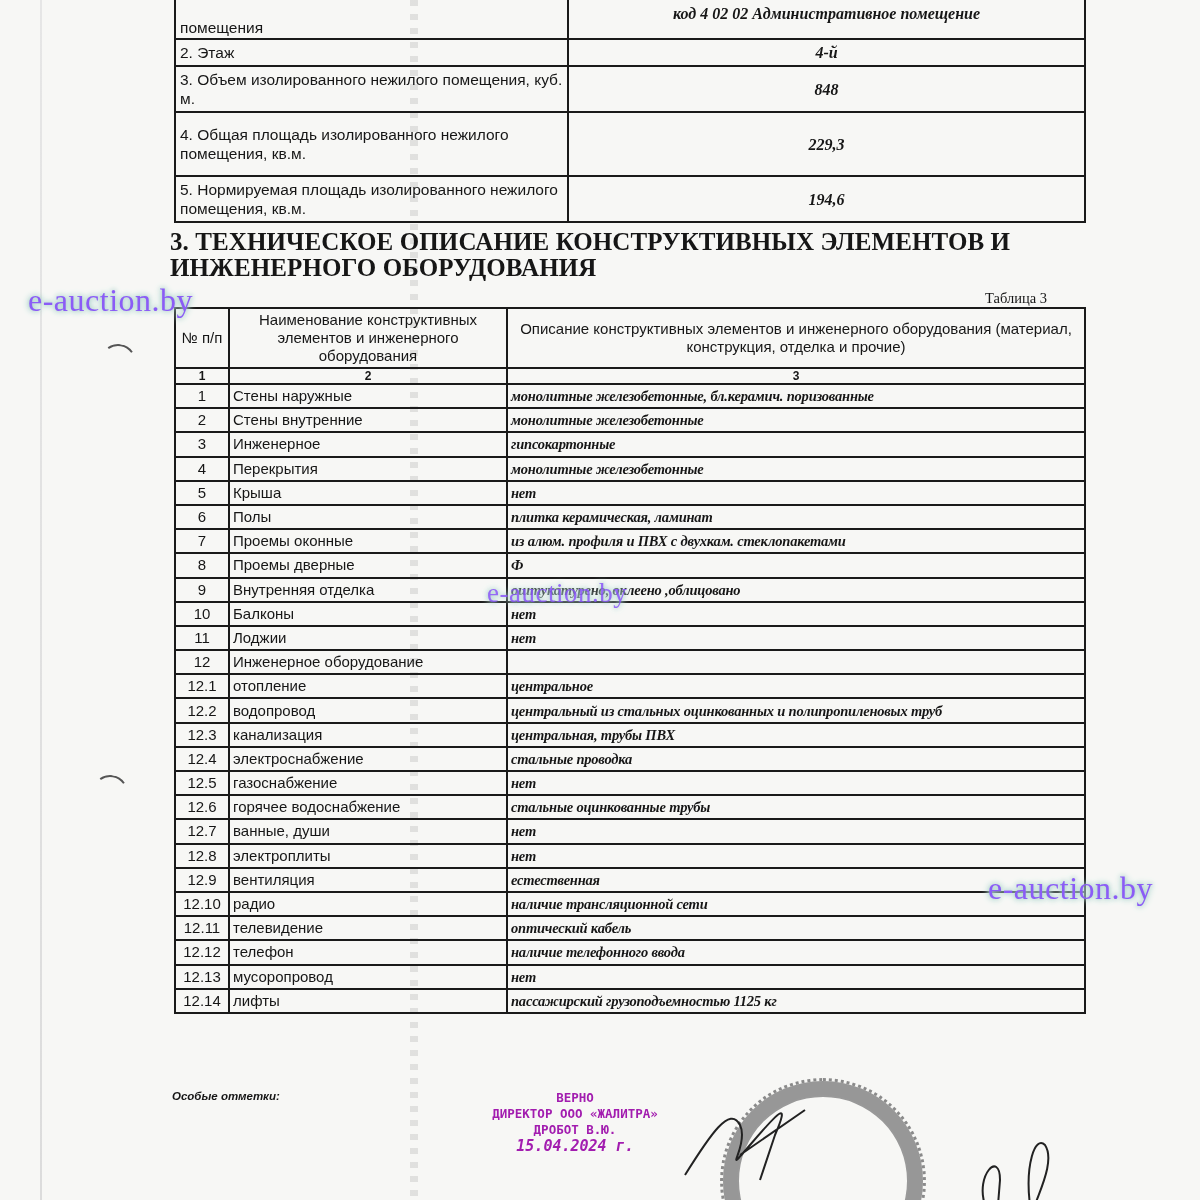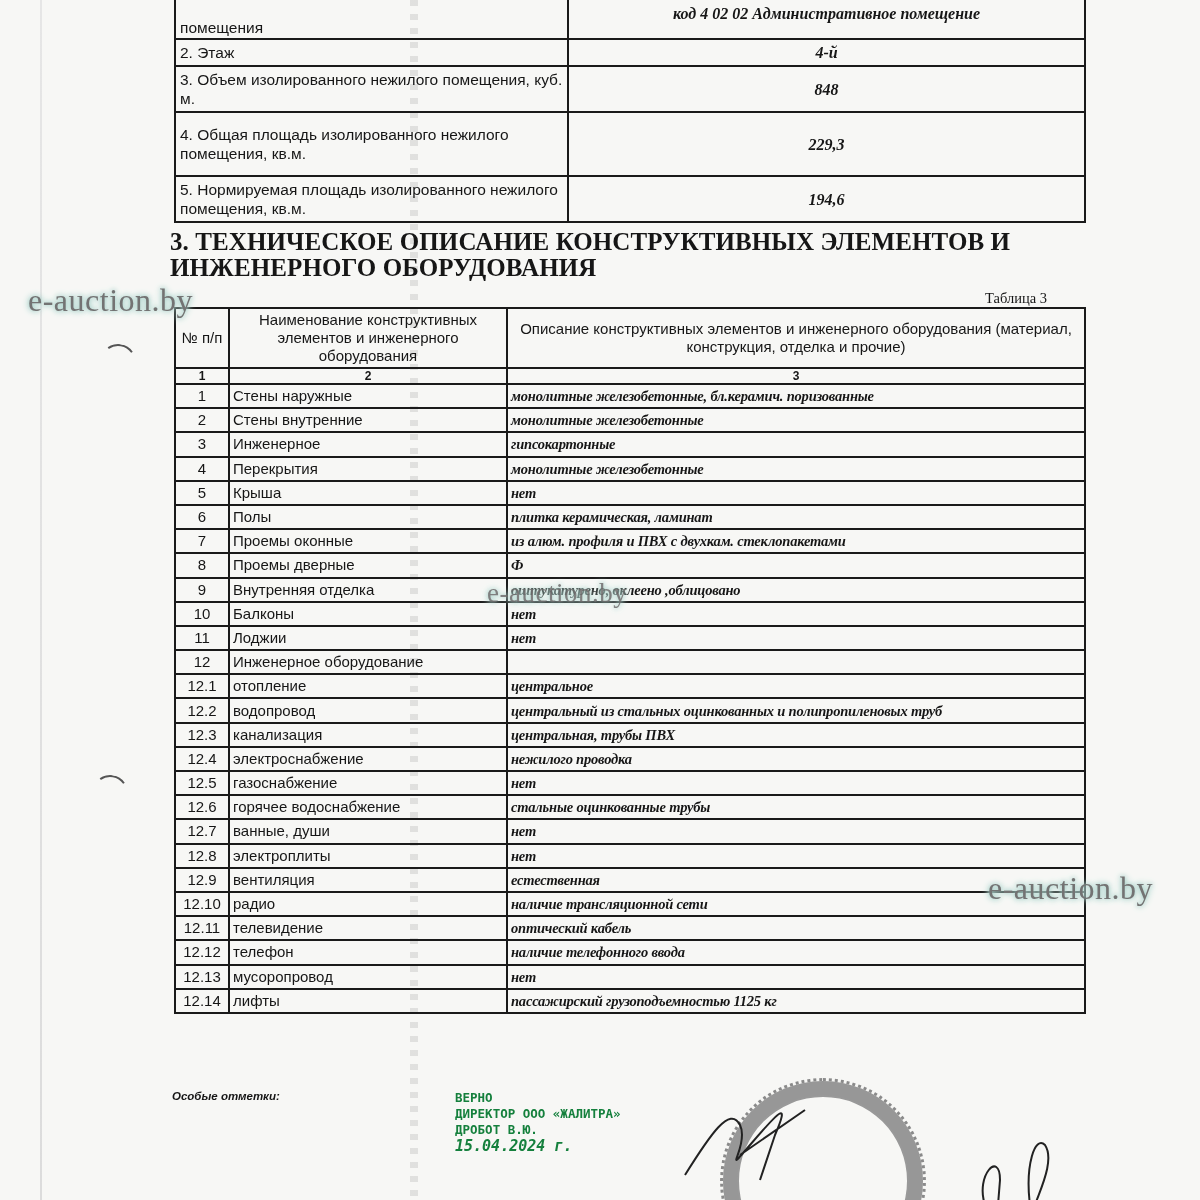--- a/index.html
+++ b/index.html
@@ -55,35 +55,35 @@
   .main-table td.c-desc {
     font-family: "Liberation Serif", serif; font-style: italic; font-weight: bold;
     font-size: 14.5px; letter-spacing: -0.2px;
   }
   .main-table tr.idx td { height: 14px; font-size: 12px; line-height: 12px; font-weight: bold; text-align: center; }
   .special-notes {
     position: absolute; left: 172px; top: 1090px; font-size: 11.5px;
     font-family: "Liberation Sans", sans-serif; font-weight: bold; font-style: italic;
   }
   .stamp-text {
-    position: absolute; left: 455px; top: 1090px; width: 240px; 
+    position: absolute; left: 455px; top: 1090px; width: 240px; text-align: center;
     font-family: "DejaVu Sans Mono", monospace; font-weight: bold; font-size: 12.5px; line-height: 16px;
-    color: #15803d;
+    color: #a21caf;
   }
   .stamp-text .date { font-size: 15px; font-style: italic; }
   .seal {
     position: absolute; left: 720px; top: 1078px; width: 200px; height: 200px;
     border-radius: 50%; border: 3px dotted #8a8a8a;
     box-shadow: inset 0 0 0 14px rgba(140,140,140,0.15), inset 0 0 0 16px #999;
   }
   .sig1 { position: absolute; left: 680px; top: 1095px; }
   .sig2 { position: absolute; left: 970px; top: 1135px; }
   .watermark {
     position: absolute; font-family: "Liberation Serif", "DejaVu Serif", serif;
-    font-size: 32px; color: #737373; letter-spacing: 0.5px;
+    font-size: 32px; color: #8b5cf6; letter-spacing: 0.5px;
     text-shadow: 0 0 4px #9fc9c2, 0 0 7px #b7ddd6, 0 0 10px #cde9e3;
   }
   .wm1 { left: 28px; top: 282px; }
   .wm2 { left: 487px; top: 578px; font-size: 27px; opacity: 0.9; }
   .wm3 { left: 988px; top: 870px; }
 </style>
 </head>
 <body>
 
 <div class="page-edge"></div>
@@ -207,21 +207,21 @@
         <td class="c-desc">центральный из стальных оцинкованных и полипропиленовых труб</td>
       </tr>
       <tr>
         <td class="c-num">12.3</td>
         <td class="c-name">канализация</td>
         <td class="c-desc">центральная, трубы ПВХ</td>
       </tr>
       <tr>
         <td class="c-num">12.4</td>
         <td class="c-name">электроснабжение</td>
-        <td class="c-desc">нежилого проводка</td>
+        <td class="c-desc">стальные проводка</td>
       </tr>
       <tr>
         <td class="c-num">12.5</td>
         <td class="c-name">газоснабжение</td>
         <td class="c-desc">нет</td>
       </tr>
       <tr>
         <td class="c-num">12.6</td>
         <td class="c-name">горячее водоснабжение</td>
         <td class="c-desc">стальные оцинкованные трубы</td>

